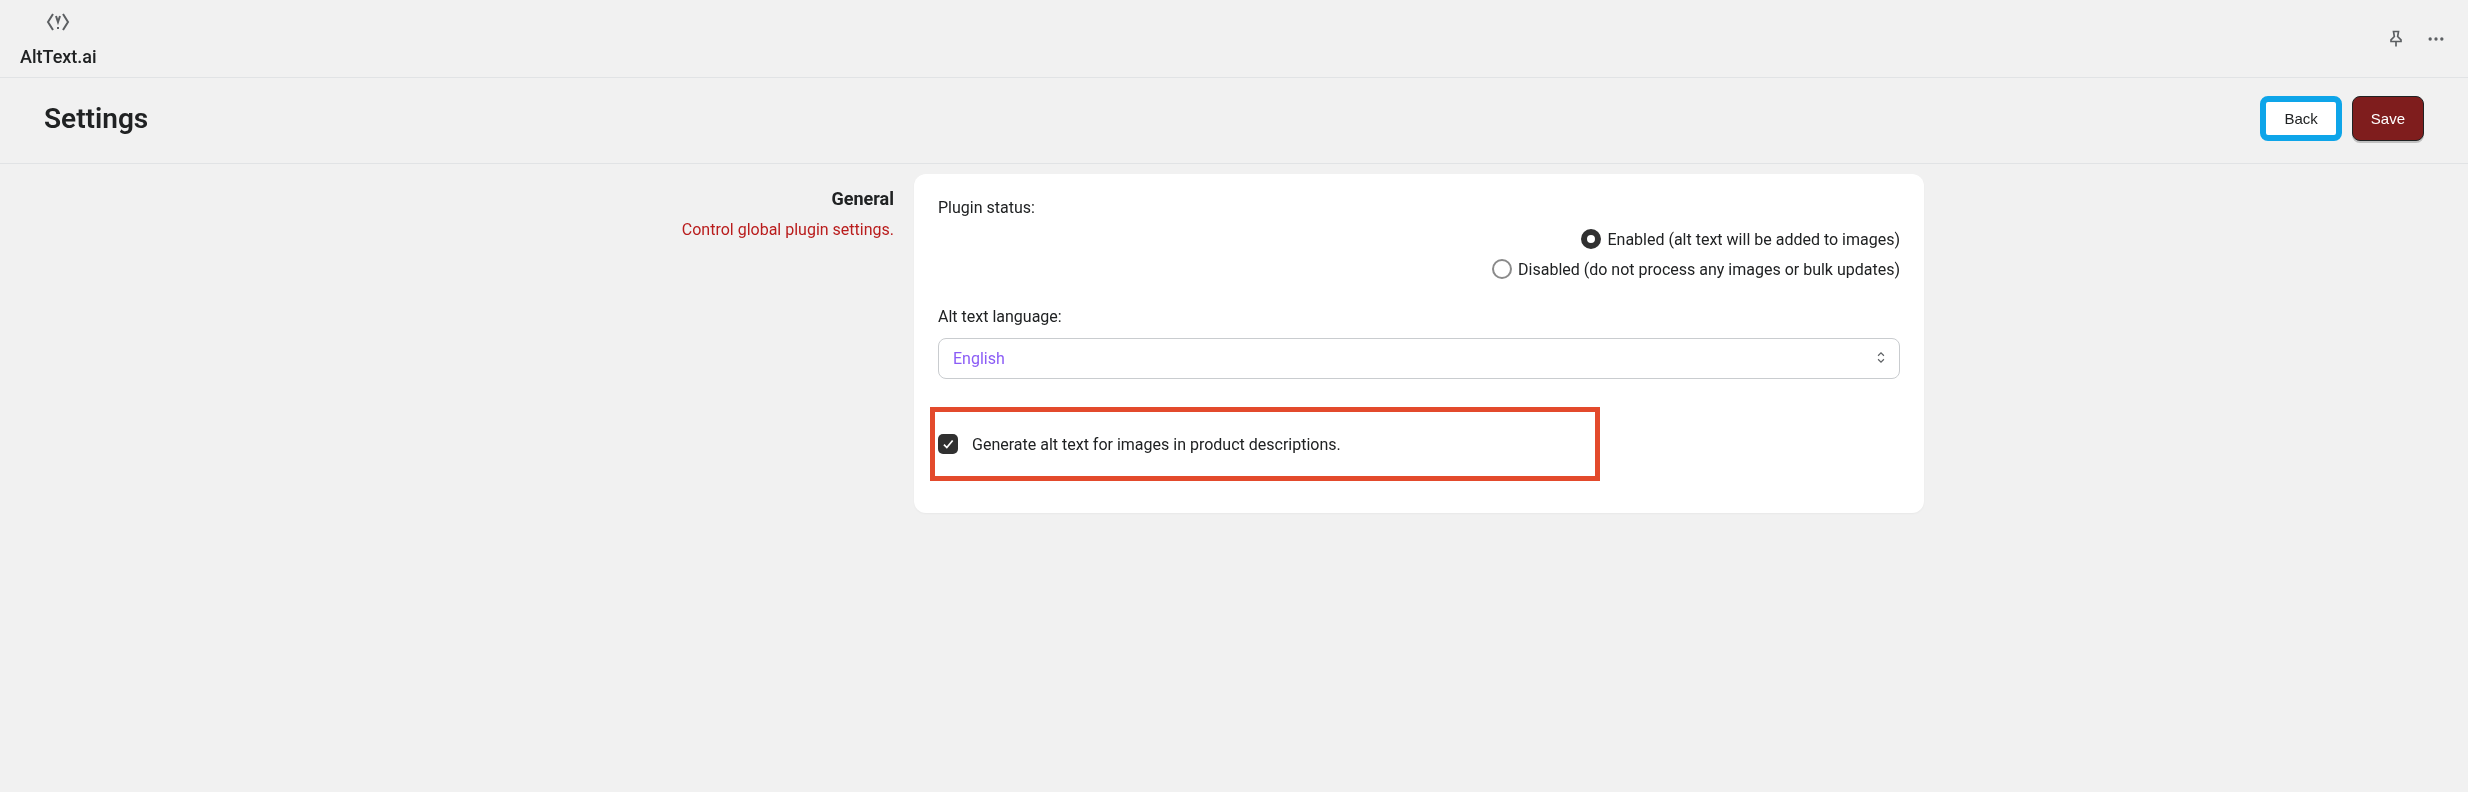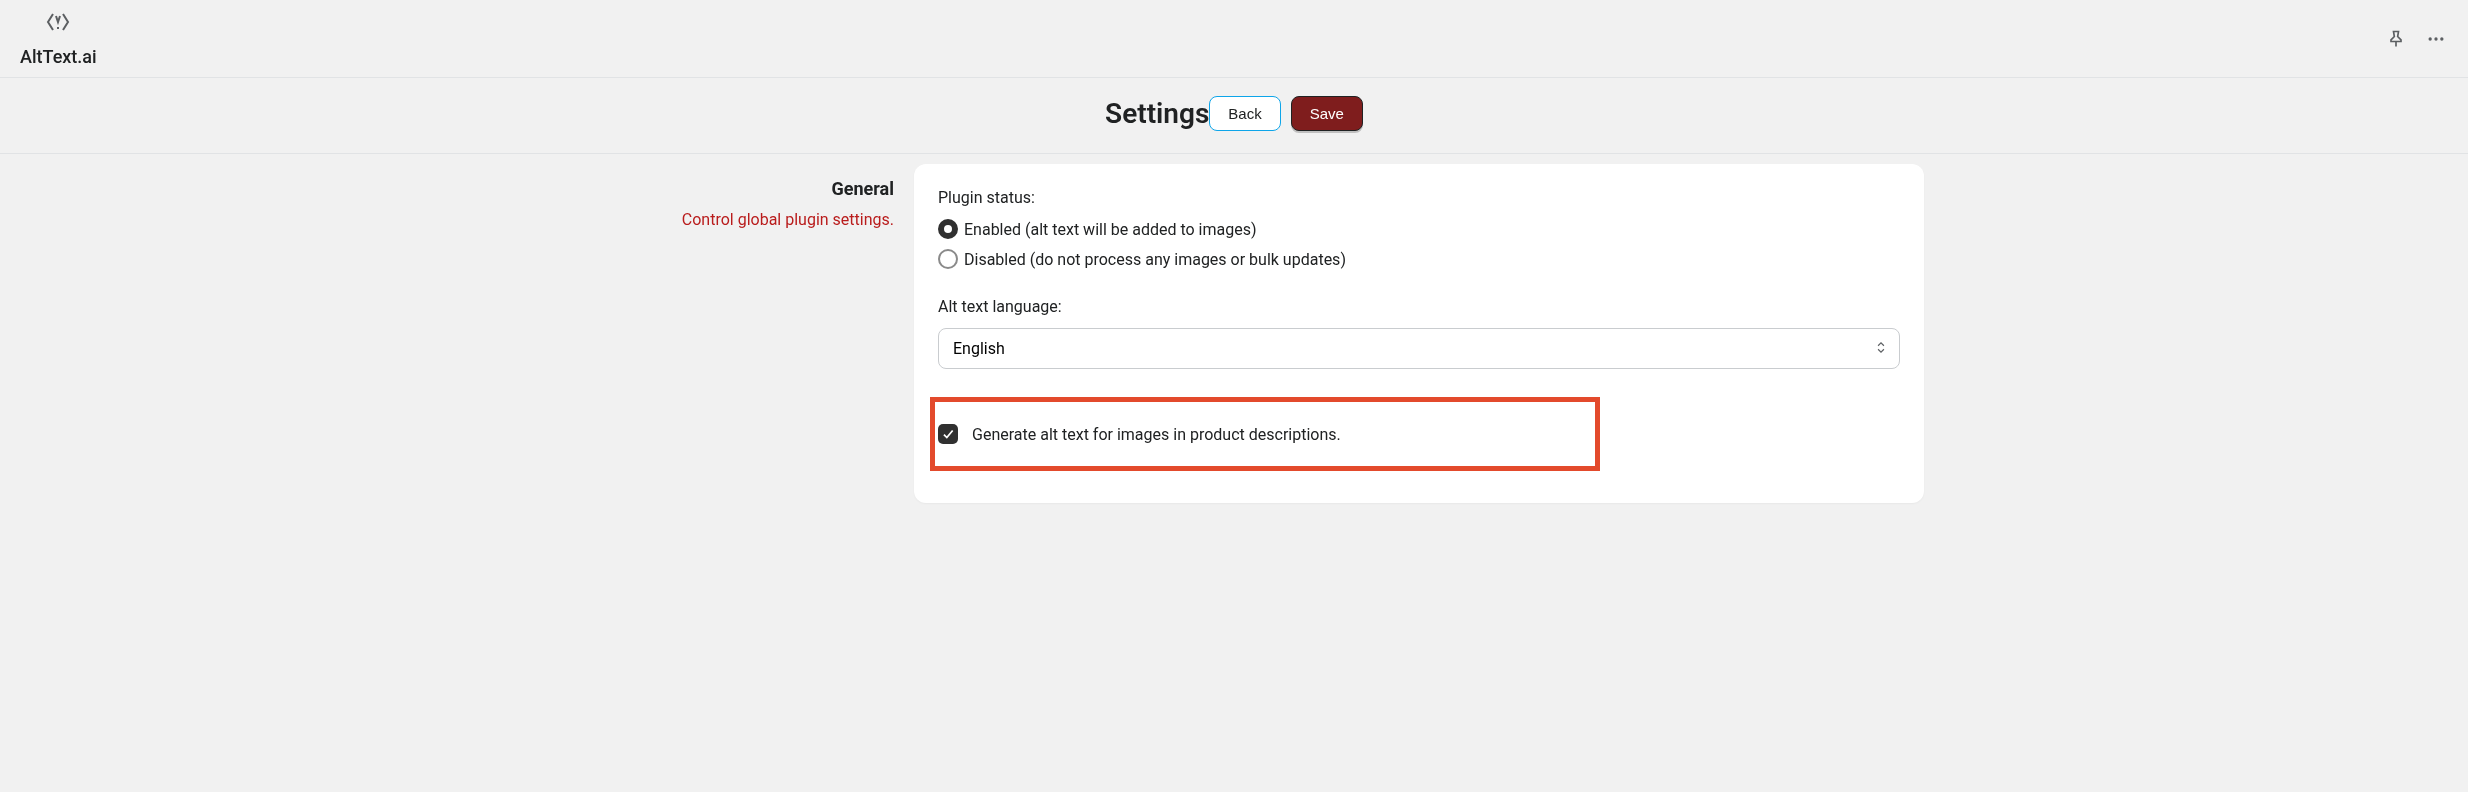--- a/index.html
+++ b/index.html
@@ -51,21 +51,21 @@
       align-items: center;
       justify-content: center;
       width: 24px;
       height: 24px;
       color: #5c5f62;
       cursor: pointer;
     }
     .header {
       display: flex;
       align-items: center;
-      justify-content: center;
+      justify-content: space-between;
       padding: 18px 44px 22px 44px;
       border-bottom: 1px solid #e1e3e5;
     }
     .page-title {
       font-size: 28px;
       font-weight: 600;
       color: #202223;
     }
     .header-buttons {
       display: flex;
@@ -74,21 +74,21 @@
     .btn {
       padding: 8px 18px;
       border-radius: 8px;
       font-size: 15px;
       font-weight: 500;
       cursor: pointer;
       border: 1px solid transparent;
     }
     .btn-back {
       background: #fff;
-      border: 1px solid #0ea5e9;
+      border: 6px solid #0ea5e9;
       color: #202223;
     }
     .btn-save {
       background: #7f1d1d;
       color: #fff;
       border: 1px solid #202223;
       box-shadow: 0 2px 0 rgba(0,0,0,0.2);
     }
     .content {
       display: flex;
@@ -127,20 +127,21 @@
       margin-bottom: 12px;
     }
     .radio-group {
       margin-bottom: 28px;
     }
     .radio-item {
       display: flex;
       align-items: center;
       gap: 6px;
       margin-bottom: 10px;
+      justify-content: flex-end;
     }
     .radio {
       width: 20px;
       height: 20px;
       border-radius: 50%;
       border: 2px solid #8a8a8a;
       position: relative;
       flex-shrink: 0;
       cursor: pointer;
     }
@@ -155,21 +156,21 @@
       position: relative;
       margin-bottom: 28px;
     }
     .select {
       width: 100%;
       padding: 10px 14px;
       border: 1px solid #c9cccf;
       border-radius: 8px;
       font-size: 16px;
       background: #fff;
-      color: #000000;
+      color: #8b5cf6;
       appearance: none;
       cursor: pointer;
     }
     .select-chevron {
       position: absolute;
       right: 12px;
       top: 50%;
       transform: translateY(-50%);
       pointer-events: none;
       color: #5c5f62;

